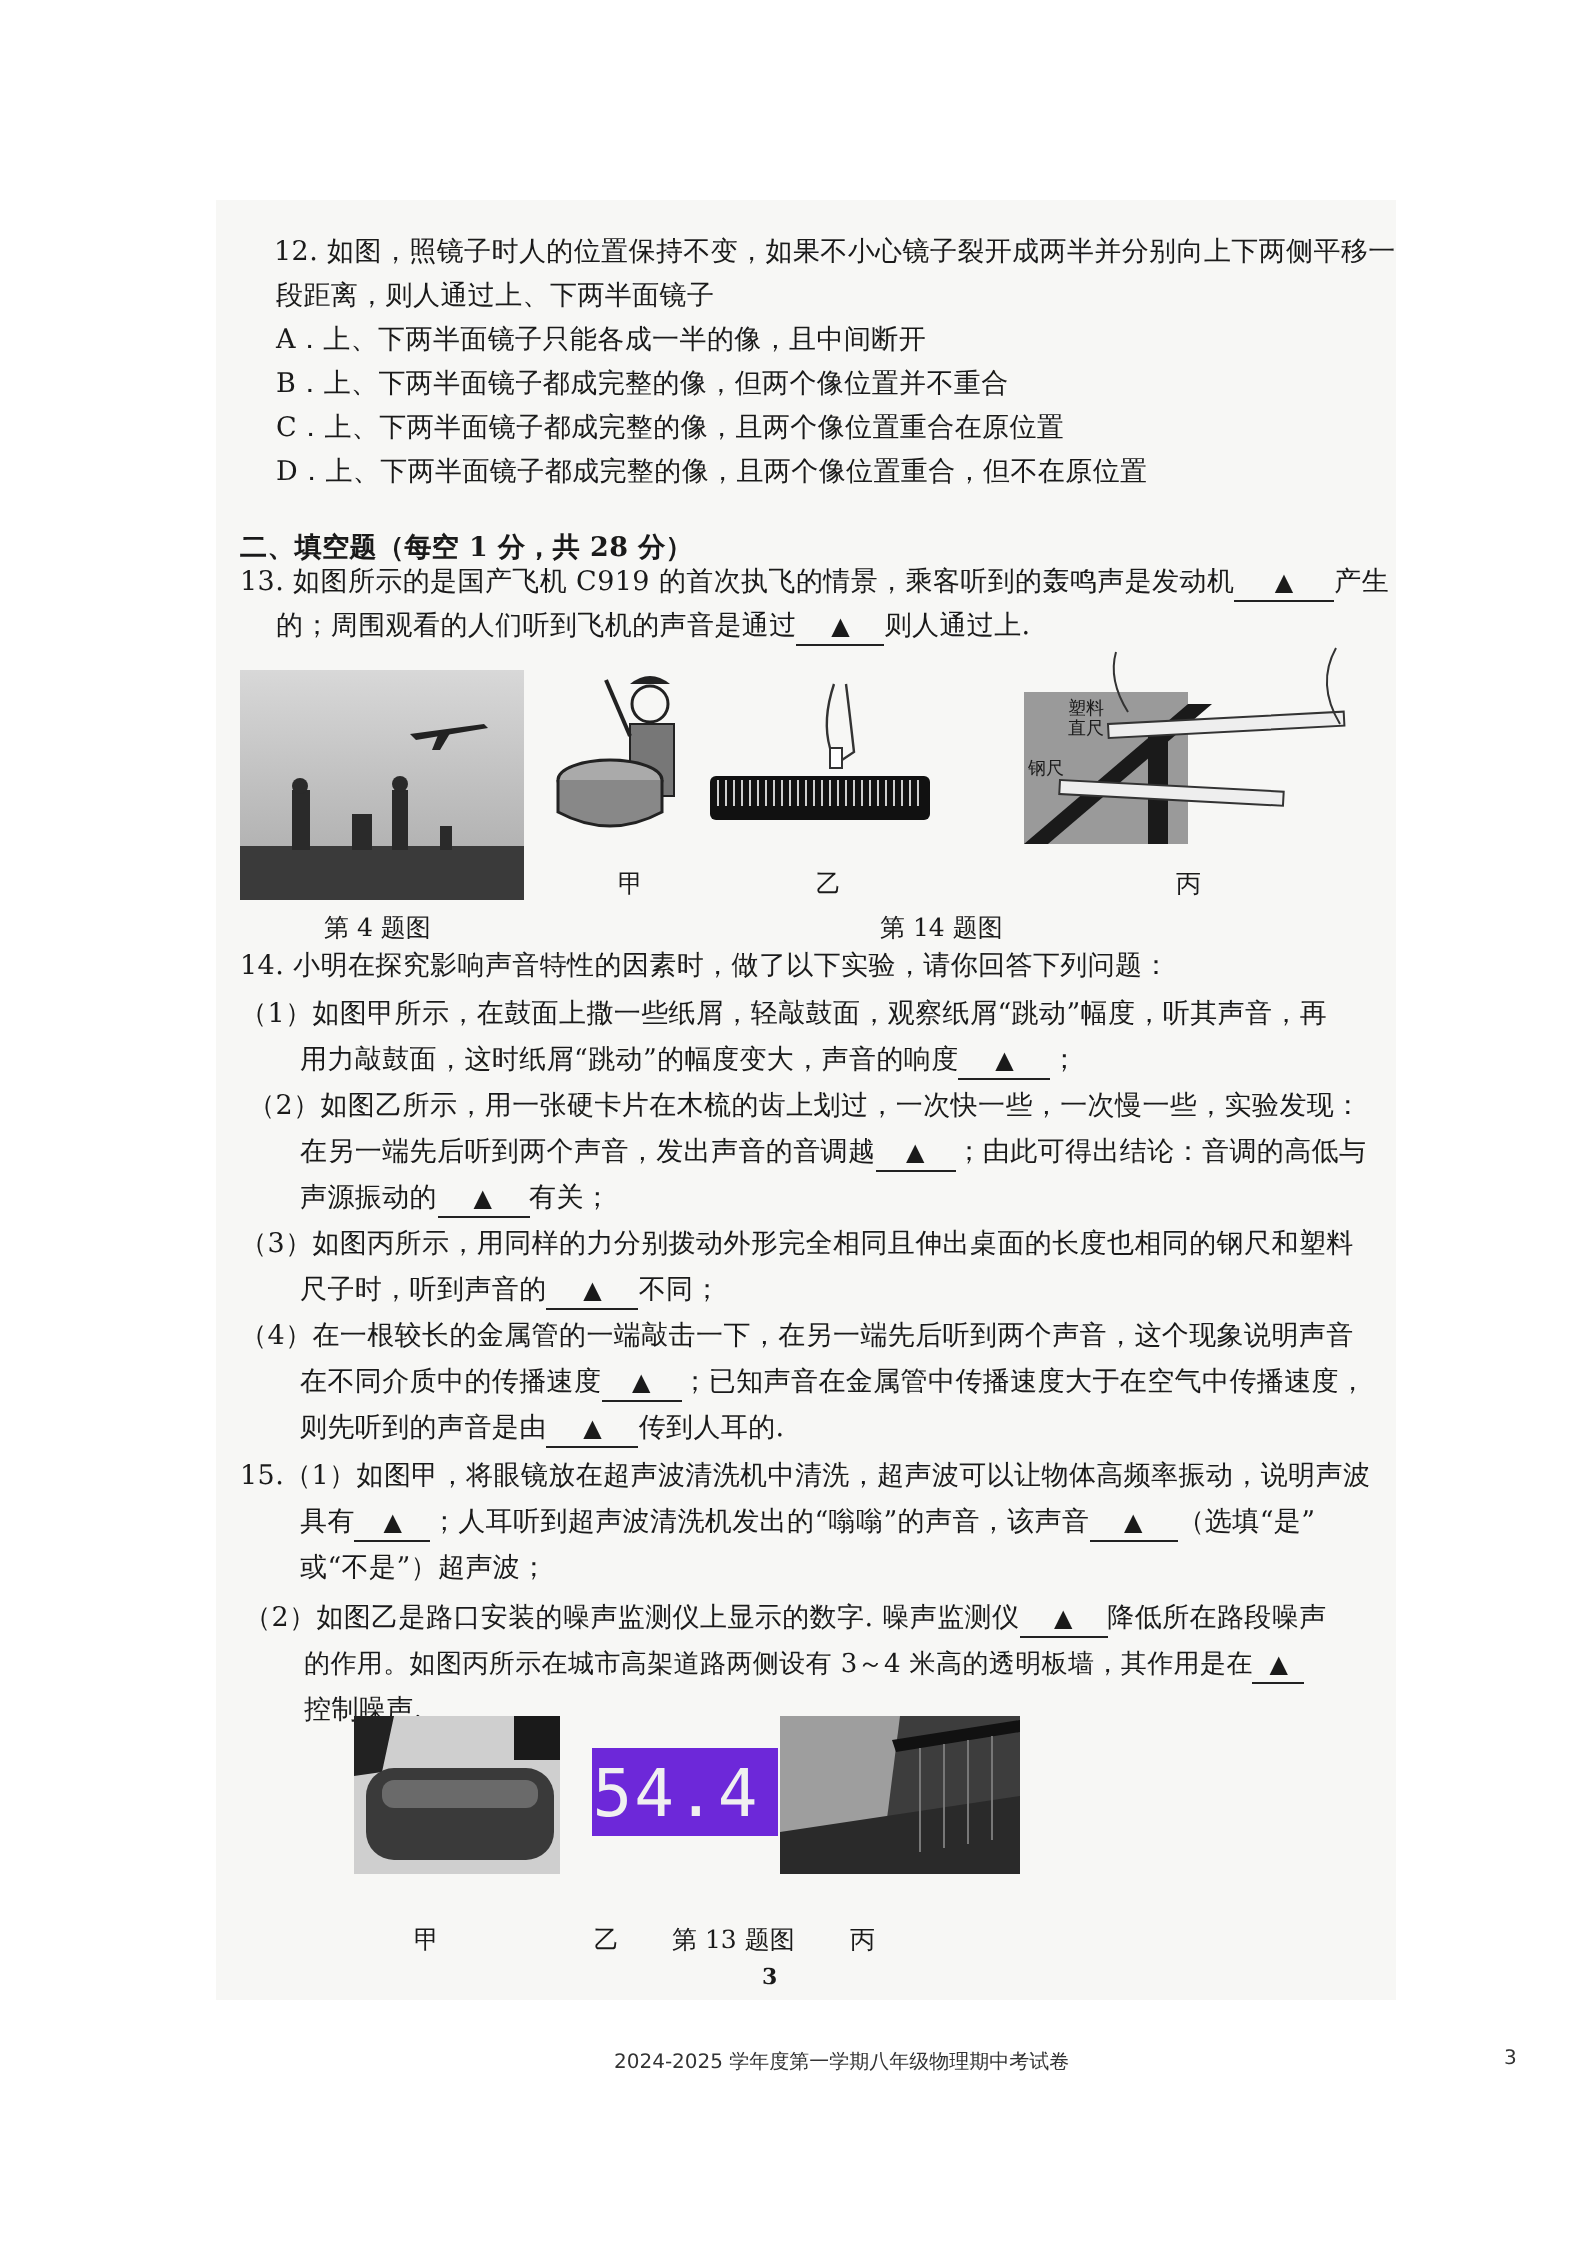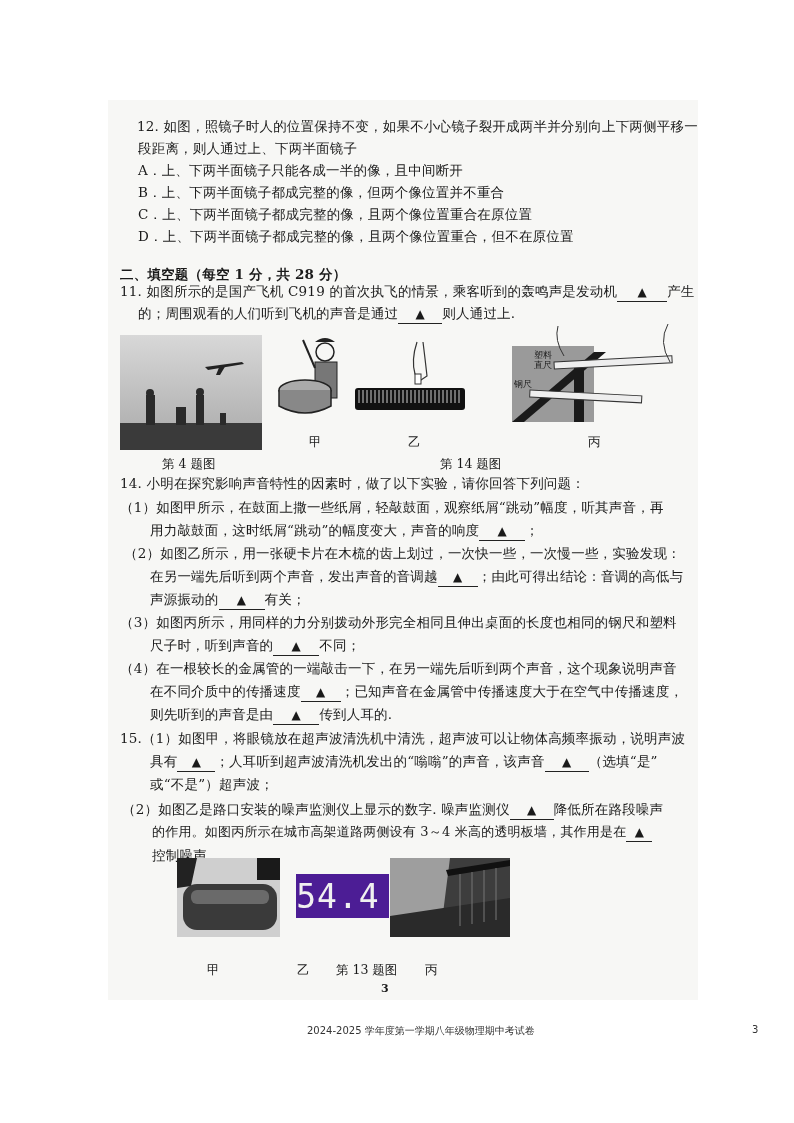--- a/index.html
+++ b/index.html
@@ -24,21 +24,21 @@
   <div class="line" style="left:138px;top:161px;">A．上、下两半面镜子只能各成一半的像，且中间断开</div>
   <div class="line" style="left:138px;top:183px;">B．上、下两半面镜子都成完整的像，但两个像位置并不重合</div>
   <div class="line" style="left:138px;top:205px;">C．上、下两半面镜子都成完整的像，且两个像位置重合在原位置</div>
   <div class="line" style="left:138px;top:227px;">D．上、下两半面镜子都成完整的像，且两个像位置重合，但不在原位置</div>
 </div>
 
 <div class="line bold" style="left:120px;top:253px;margin-top:12px;">二、填空题（每空 1 分，共 28 分）</div>
 
 <div>
   <div class="line" style="left:120px;top:282px;">
-    <span>11. 如图所示的是国产飞机 C919 的首次执飞的情景，乘客听到的轰鸣声是发动机</span><span class="blank" style="min-width:50px">▲</span><span>产生</span>
+    <span>13. 如图所示的是国产飞机 C919 的首次执飞的情景，乘客听到的轰鸣声是发动机</span><span class="blank" style="min-width:50px">▲</span><span>产生</span>
   </div>
   <div class="line" style="left:138px;top:304px;">
     <span>的；周围观看的人们听到飞机的声音是通过</span><span class="blank" style="min-width:44px">▲</span><span>则人通过上.</span>
   </div>
 </div>
 
 <div class="fig" style="left:120px;top:335px;width:142px;height:115px;background:#bdbdbd;">
   <svg width="142" height="115">
     <defs>
         <linearGradient id="sky" x1="0" y1="0" x2="0" y2="1">
@@ -172,21 +172,21 @@
 <div class="fig" style="left:177px;top:858px;width:103px;height:79px;background:#b8b8b8;">
   <svg width="103" height="79">
     <rect width="103" height="79" fill="#cfcfcf"></rect>
     <path d="M0 0 L20 0 L14 28 L0 30 Z" fill="#222"></path>
     <rect x="80" y="0" width="23" height="22" fill="#1a1a1a"></rect>
     <rect x="6" y="26" width="94" height="46" rx="14" fill="#3a3a3a"></rect>
     <rect x="14" y="32" width="78" height="14" rx="6" fill="#6a6a6a"></rect>
   </svg>
 </div>
 
-<div class="fig" style="left:296px;top:874px;width:93px;height:44px;background:#4c1d95;">
+<div class="fig" style="left:296px;top:874px;width:93px;height:44px;background:#6d28d9;">
   <div style="position:absolute;left:0;top:0;width:84px;height:44px;display:flex;align-items:center;justify-content:center;color:#f0f0f0;font-family:'DejaVu Sans Mono','Liberation Mono',monospace;font-size:33px;letter-spacing:1px;">54.4</div>
 </div>
 
 <div class="fig" style="left:390px;top:858px;width:120px;height:79px;">
   <svg width="120" height="79">
     <rect width="120" height="79" fill="#9e9e9e"></rect>
     <path d="M60 0 L120 0 L120 79 L50 79 Z" fill="#3d3d3d"></path>
     <path d="M0 58 L120 40 L120 79 L0 79 Z" fill="#2a2a2a"></path>
     <path d="M56 12 L120 2 L120 8 L58 18 Z" fill="#111"></path>
     <g stroke="#777" stroke-width="1">

